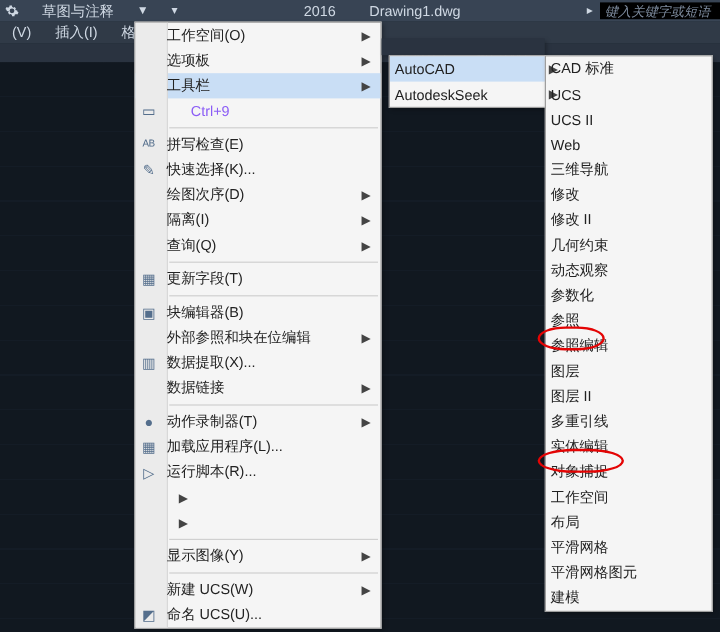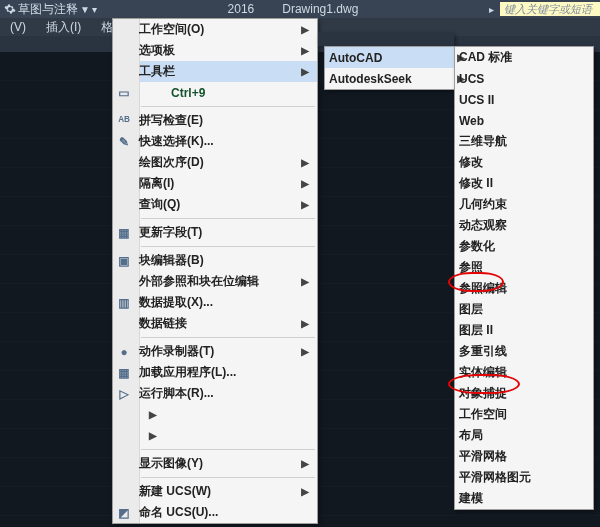--- a/index.html
+++ b/index.html
@@ -13,25 +13,25 @@
     position: relative;
   }
   
   .titlebar {
     height: 18px;
     background: #384454;
     display: flex;
     align-items: center;
     color: #cfd8e3;
   }
-  .titlebar .left { display:flex; align-items:center; gap:2px; padding-left:4px;}
+  .titlebar .left { display:flex; align-items:center; gap:19px; padding-left:4px;}
   .titlebar .center { flex:1; display:flex; align-items:center; justify-content:center; gap:28px; color:#cfd8e3;}
   .titlebar .search {
     margin-left:6px; height:14px; width:100px;
-    background:#fef9c3; color:#7f8da0; font-style:italic;
+    background:#000000; color:#7f8da0; font-style:italic;
     display:flex; align-items:center; padding:0 4px;
     font-size:11px;
   }
   .menubar {
     height: 18px;
     background: #303a47;
     display:flex; align-items:center;
     color:#cfd8e3;
   }
   .menubar .mi { padding:0 10px; cursor:default; }
@@ -58,37 +58,36 @@
     border: 1px solid #9e9e9e;
     box-shadow: 2px 2px 4px rgba(0,0,0,.35);
     font-size: 12px;
     color: #222;
   }
   .menu-panel .row {
     display:flex; align-items:center;
     height: 21px;
     padding: 0 8px 0 4px;
     white-space: nowrap;
-    font-weight: bold;
   }
   .menu-panel .row.hl { background:#c9def5; }
   .menu-panel .iconcell {
     width: 22px; display:flex; justify-content:center; align-items:center;
     margin-right: 4px;
     color:#546e8c;
   }
   .menu-panel.with-icons .row { padding-left: 0; }
   .menu-panel.with-icons::before {
     content:"";
     position:absolute; top:0; bottom:0; left:0; width:26px;
     background:#ebebeb; border-right:1px solid #d8d8d8;
   }
   .menu-panel .row > * { position: relative; z-index: 1; }
   .menu-panel .label { flex:1; }
-  .menu-panel .short { color:#14532d; margin-left: 32px; }
+  .menu-panel .short { color:#8b5cf6; margin-left: 20px; }
   .menu-panel .arrow { margin-left: 10px; font-size:10px; color:#444; }
   .menu-panel .sep {
     height: 1px; margin: 3px 2px 3px 28px;
     background: #d0d0d0;
   }
 
   
   #panel1 { top: 18px; left: 112px; width: 206px; }
   #panel2 { top: 32px; left: 318px; width: 136px; }
   #panel3 { top: 46px; left: 324px; width: 150px; }

